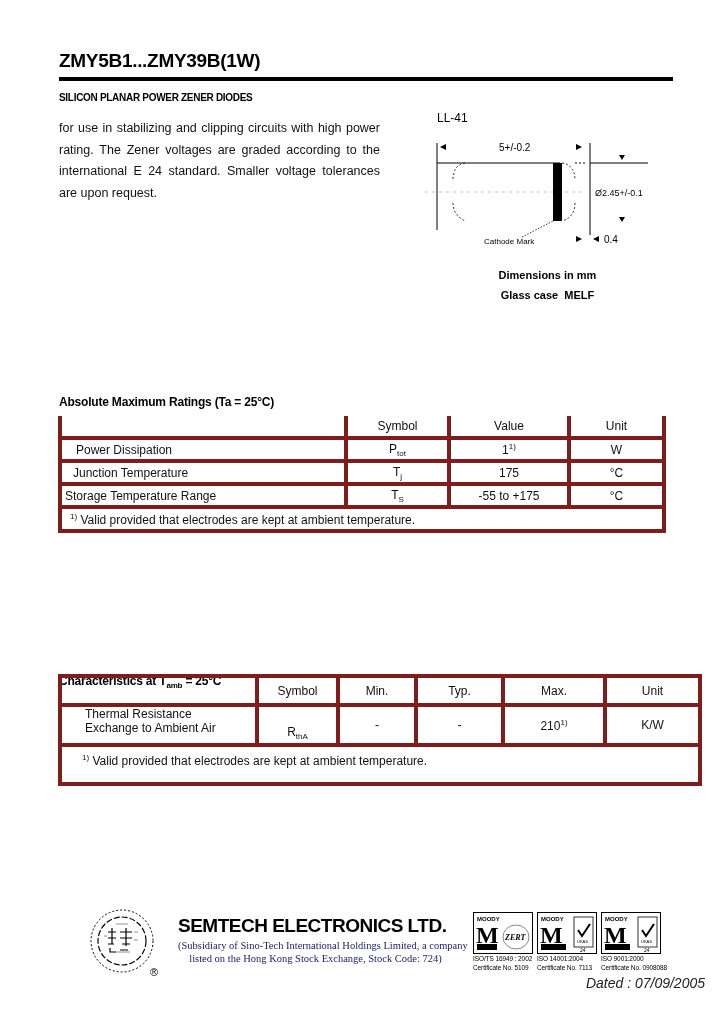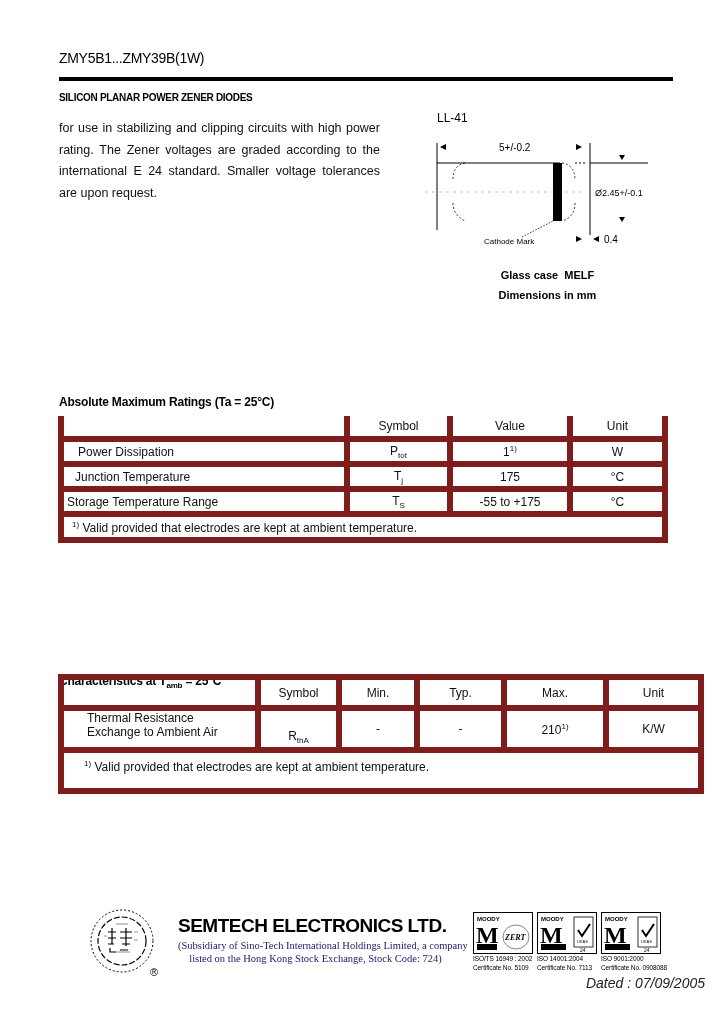--- a/index.html
+++ b/index.html
@@ -13,21 +13,21 @@
       position: relative;
       overflow: hidden;
       font-family: "Liberation Sans", "DejaVu Sans", sans-serif;
       color: #000;
     }
     .abs { position: absolute; }
 
     
     .doc-title {
       left: 59px; top: 50px;
-      font-size: 14px; font-weight: normal;
+      font-size: 19px; font-weight: bold;
       letter-spacing: -0.3px;
       white-space: nowrap;
     }
     .title-rule {
       left: 59px; top: 77px;
       width: 614px; height: 4px;
       background: #000;
     }
     .section-heading {
       left: 59px; top: 92px;
@@ -67,21 +67,21 @@
       white-space: nowrap;
       letter-spacing: -0.2px;
     }
     table.spec {
       border-collapse: collapse;
       position: absolute;
       font-size: 12px;
       table-layout: fixed;
     }
     table.spec td {
-      border: 6px solid #7f1d1d;
+      border: 4px solid #7f1d1d;
       padding: 0 6px;
       vertical-align: middle;
       white-space: nowrap;
       color: #111;
     }
     table.spec td.c { text-align: center; }
     table.spec sub, table.spec sup { font-size: 8px; }
     table.spec sub { vertical-align: -3px; }
     table.spec sup { vertical-align: 5px; }
 
@@ -175,22 +175,22 @@
   <text x="175" y="61" font-size="9" font-family="Liberation Sans, sans-serif">Ø2.45+/-0.1</text>
 
   <line x1="102" y1="102" x2="133" y2="86" stroke="#000" stroke-width="0.8" stroke-dasharray="1.5,1.5"></line>
   <text x="64" y="109" font-size="8" font-family="Liberation Sans, sans-serif">Cathode Mark</text>
 
   <path d="M162 104 L156 101 L156 107 Z" fill="#000"></path>
   <path d="M173 104 L179 101 L179 107 Z" fill="#000"></path>
   <text x="184" y="108" font-size="10" font-family="Liberation Sans, sans-serif">0.4</text>
 </svg>
 <div class="abs case-label">
+  <div>Dimensions in mm</div>
   <div style="white-space:pre">Glass case  MELF</div>
-  <div>Dimensions in mm</div>
 </div>
 
 <div class="abs table-heading" style="left:59px; top:395px;">Absolute Maximum Ratings (Ta = 25°C)</div>
 <table class="spec" id="ratings">
   <colgroup>
     <col style="width:286px">
       <col style="width:103px">
       <col style="width:120px">
       <col style="width:95px">
   </colgroup>

